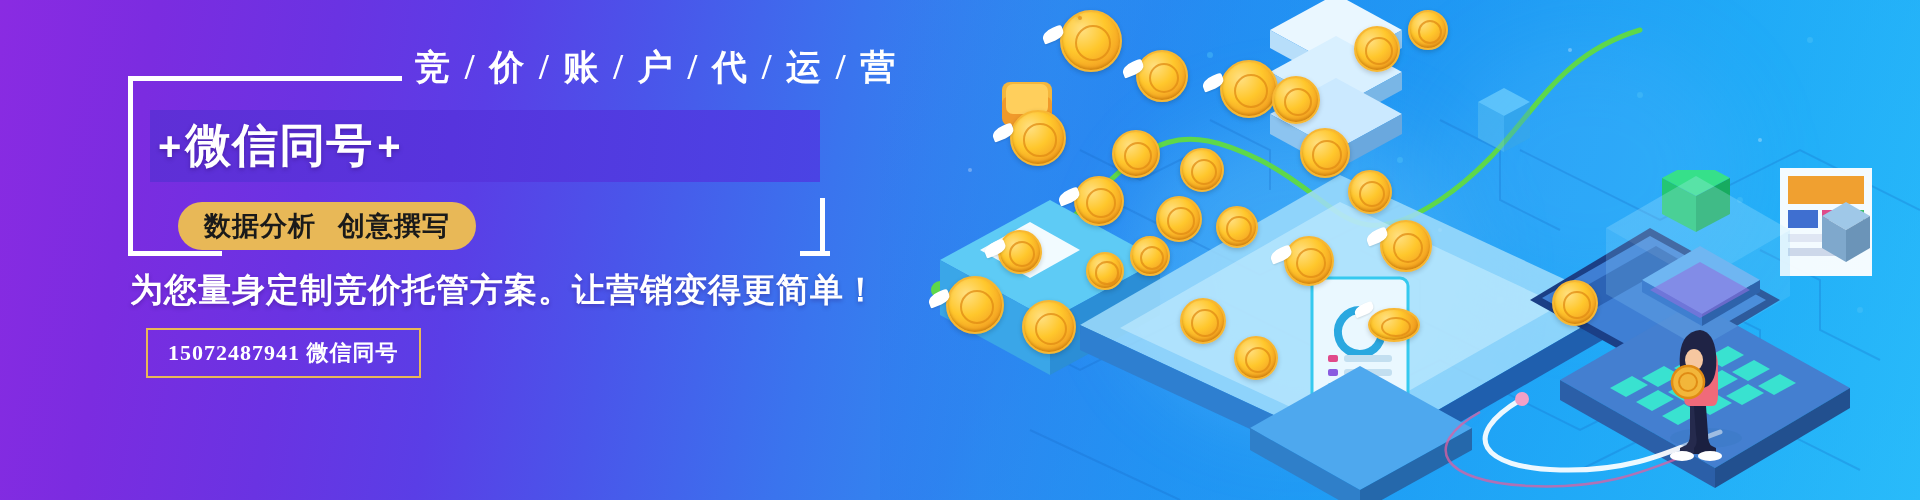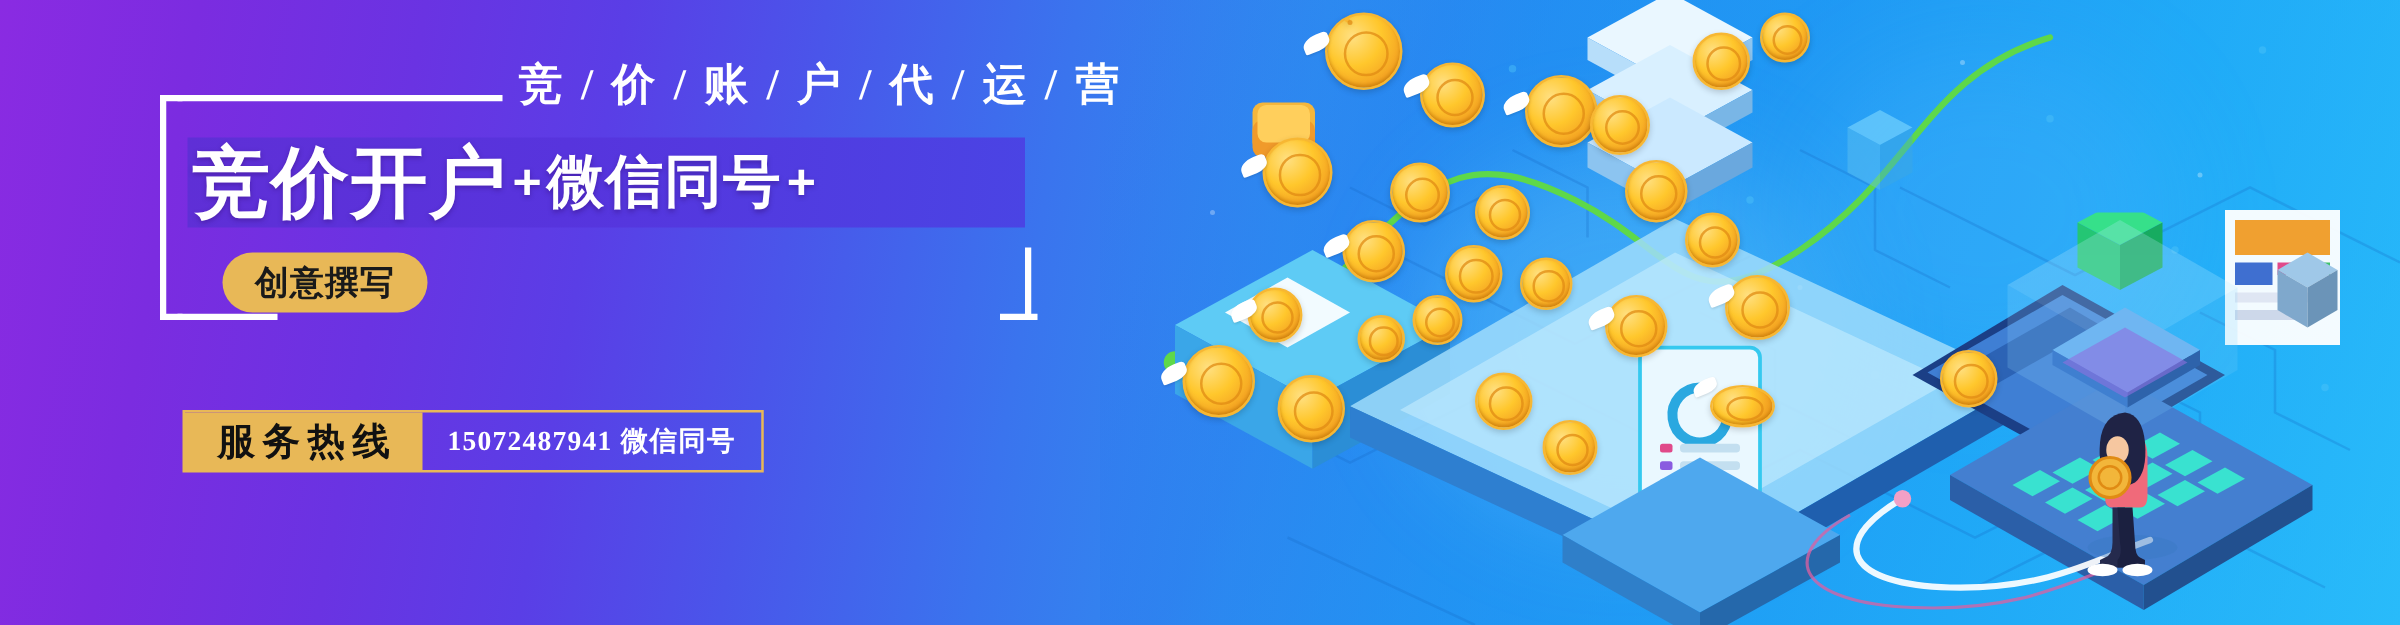--- a/index.html
+++ b/index.html
@@ -497,30 +497,30 @@
     <div class="rule-top"></div>
     <div class="rule-bottom"></div>
     <div class="rule-right-top"></div>
     <div class="rule-right-bottom"></div>
 
     <div class="eyebrow">竞 / 价 / 账 / 户 / 代 / 运 / 营</div>
 
     <div class="headline-band"></div>
 
     <div class="headline">
-      <span class="big">竞价开户</span>
       <span class="plus">+</span>
       <span class="mid">微信同号</span>
       <span class="plus">+</span>
     </div>
 
     <div class="pill">
+      <span>数据分析</span>
       <span>创意撰写</span>
     </div>
 
+    <div class="tagline">为您量身定制竞价托管方案。让营销变得更简单！</div>
 
     <div class="hotline">
-      <div class="hotline-label">服务热线</div>
       <div class="hotline-value">15072487941 微信同号</div>
     </div>
 
   </div>
 </div>
 
 </body></html>

